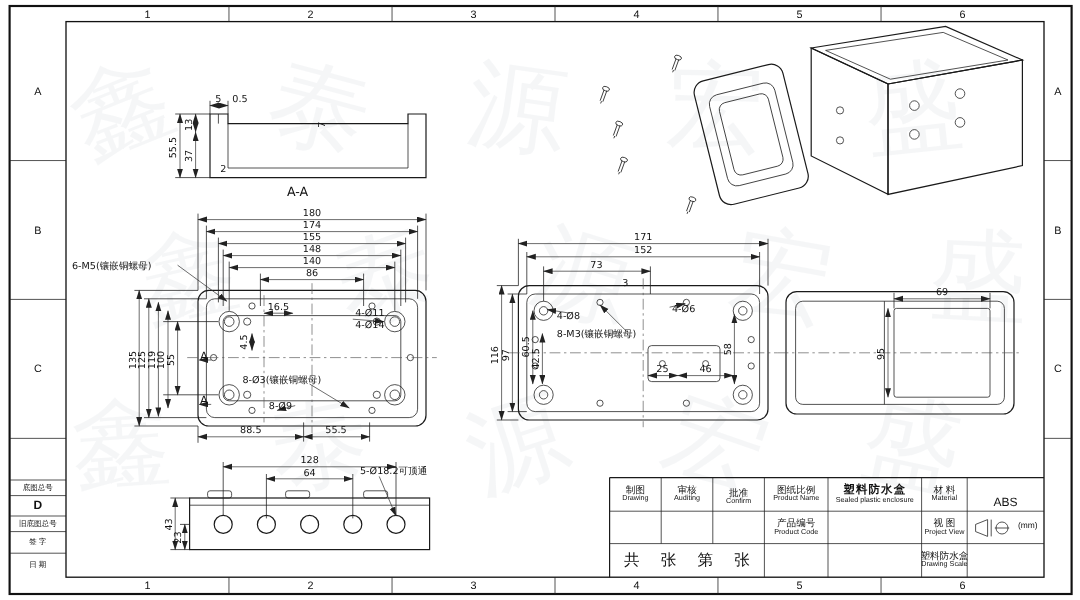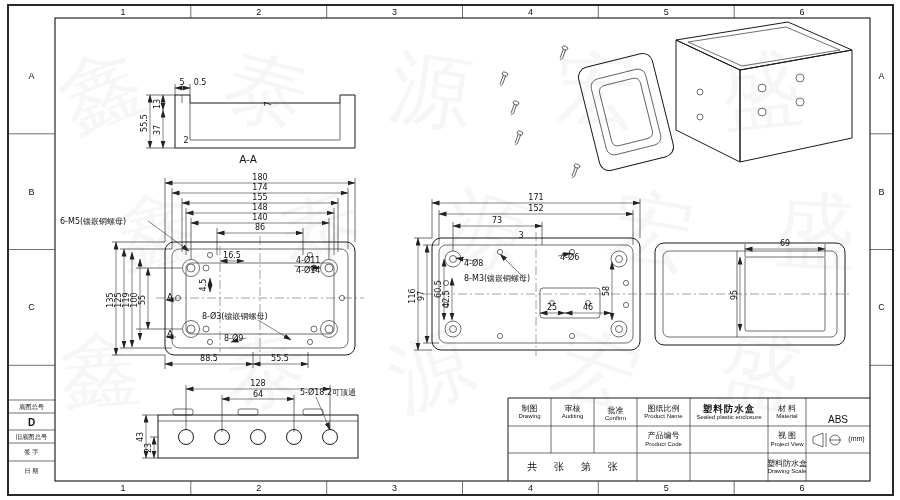--- a/index.html
+++ b/index.html
@@ -11,21 +11,21 @@
 #cad{position:absolute;left:0;top:0;z-index:2}
 #overlays{position:absolute;inset:0;z-index:3}
 .flabel{position:absolute;transform:translate(-50%,-50%);font-size:9px;color:#111}
 .arow{position:absolute;transform:translate(-50%,-50%);font-size:6.3px;color:#111;white-space:nowrap}
 .abig{font-size:10px;font-weight:bold}
 .tb-cell{position:absolute;display:flex;flex-direction:column;align-items:center;justify-content:center;text-align:center;color:#111;line-height:1.2}
 .tb-cell .cn{font-size:8px;white-space:nowrap}
 .tb-cell .en{font-size:6px;white-space:nowrap}
 .tb-name .cn{font-size:9.5px;font-weight:bold;letter-spacing:1px}
 .tb-abs{font-size:10px}
-.tb-sheets{font-size:10px;word-spacing:14px;white-space:nowrap}
+.tb-sheets{font-size:13px;word-spacing:14px;white-space:nowrap}
 .tb-sym{flex-direction:row;gap:3px}
 .tb-sym .mm{font-size:7px}
 svg text.dim{fill:#111;font-family:"DejaVu Sans",sans-serif}
 .fr2{stroke:#111;stroke-width:1.8;fill:none}
 .fr1{stroke:#111;stroke-width:1.1;fill:none}
 .ln{stroke:#1a1a1a;stroke-width:1;fill:none}
 .lt{stroke:#222;stroke-width:.65;fill:none}
 .dl{stroke:#333;stroke-width:.6;fill:none}
 .cl{stroke:#555;stroke-width:.55;fill:none;stroke-dasharray:9 3 2 3}
 </style>

